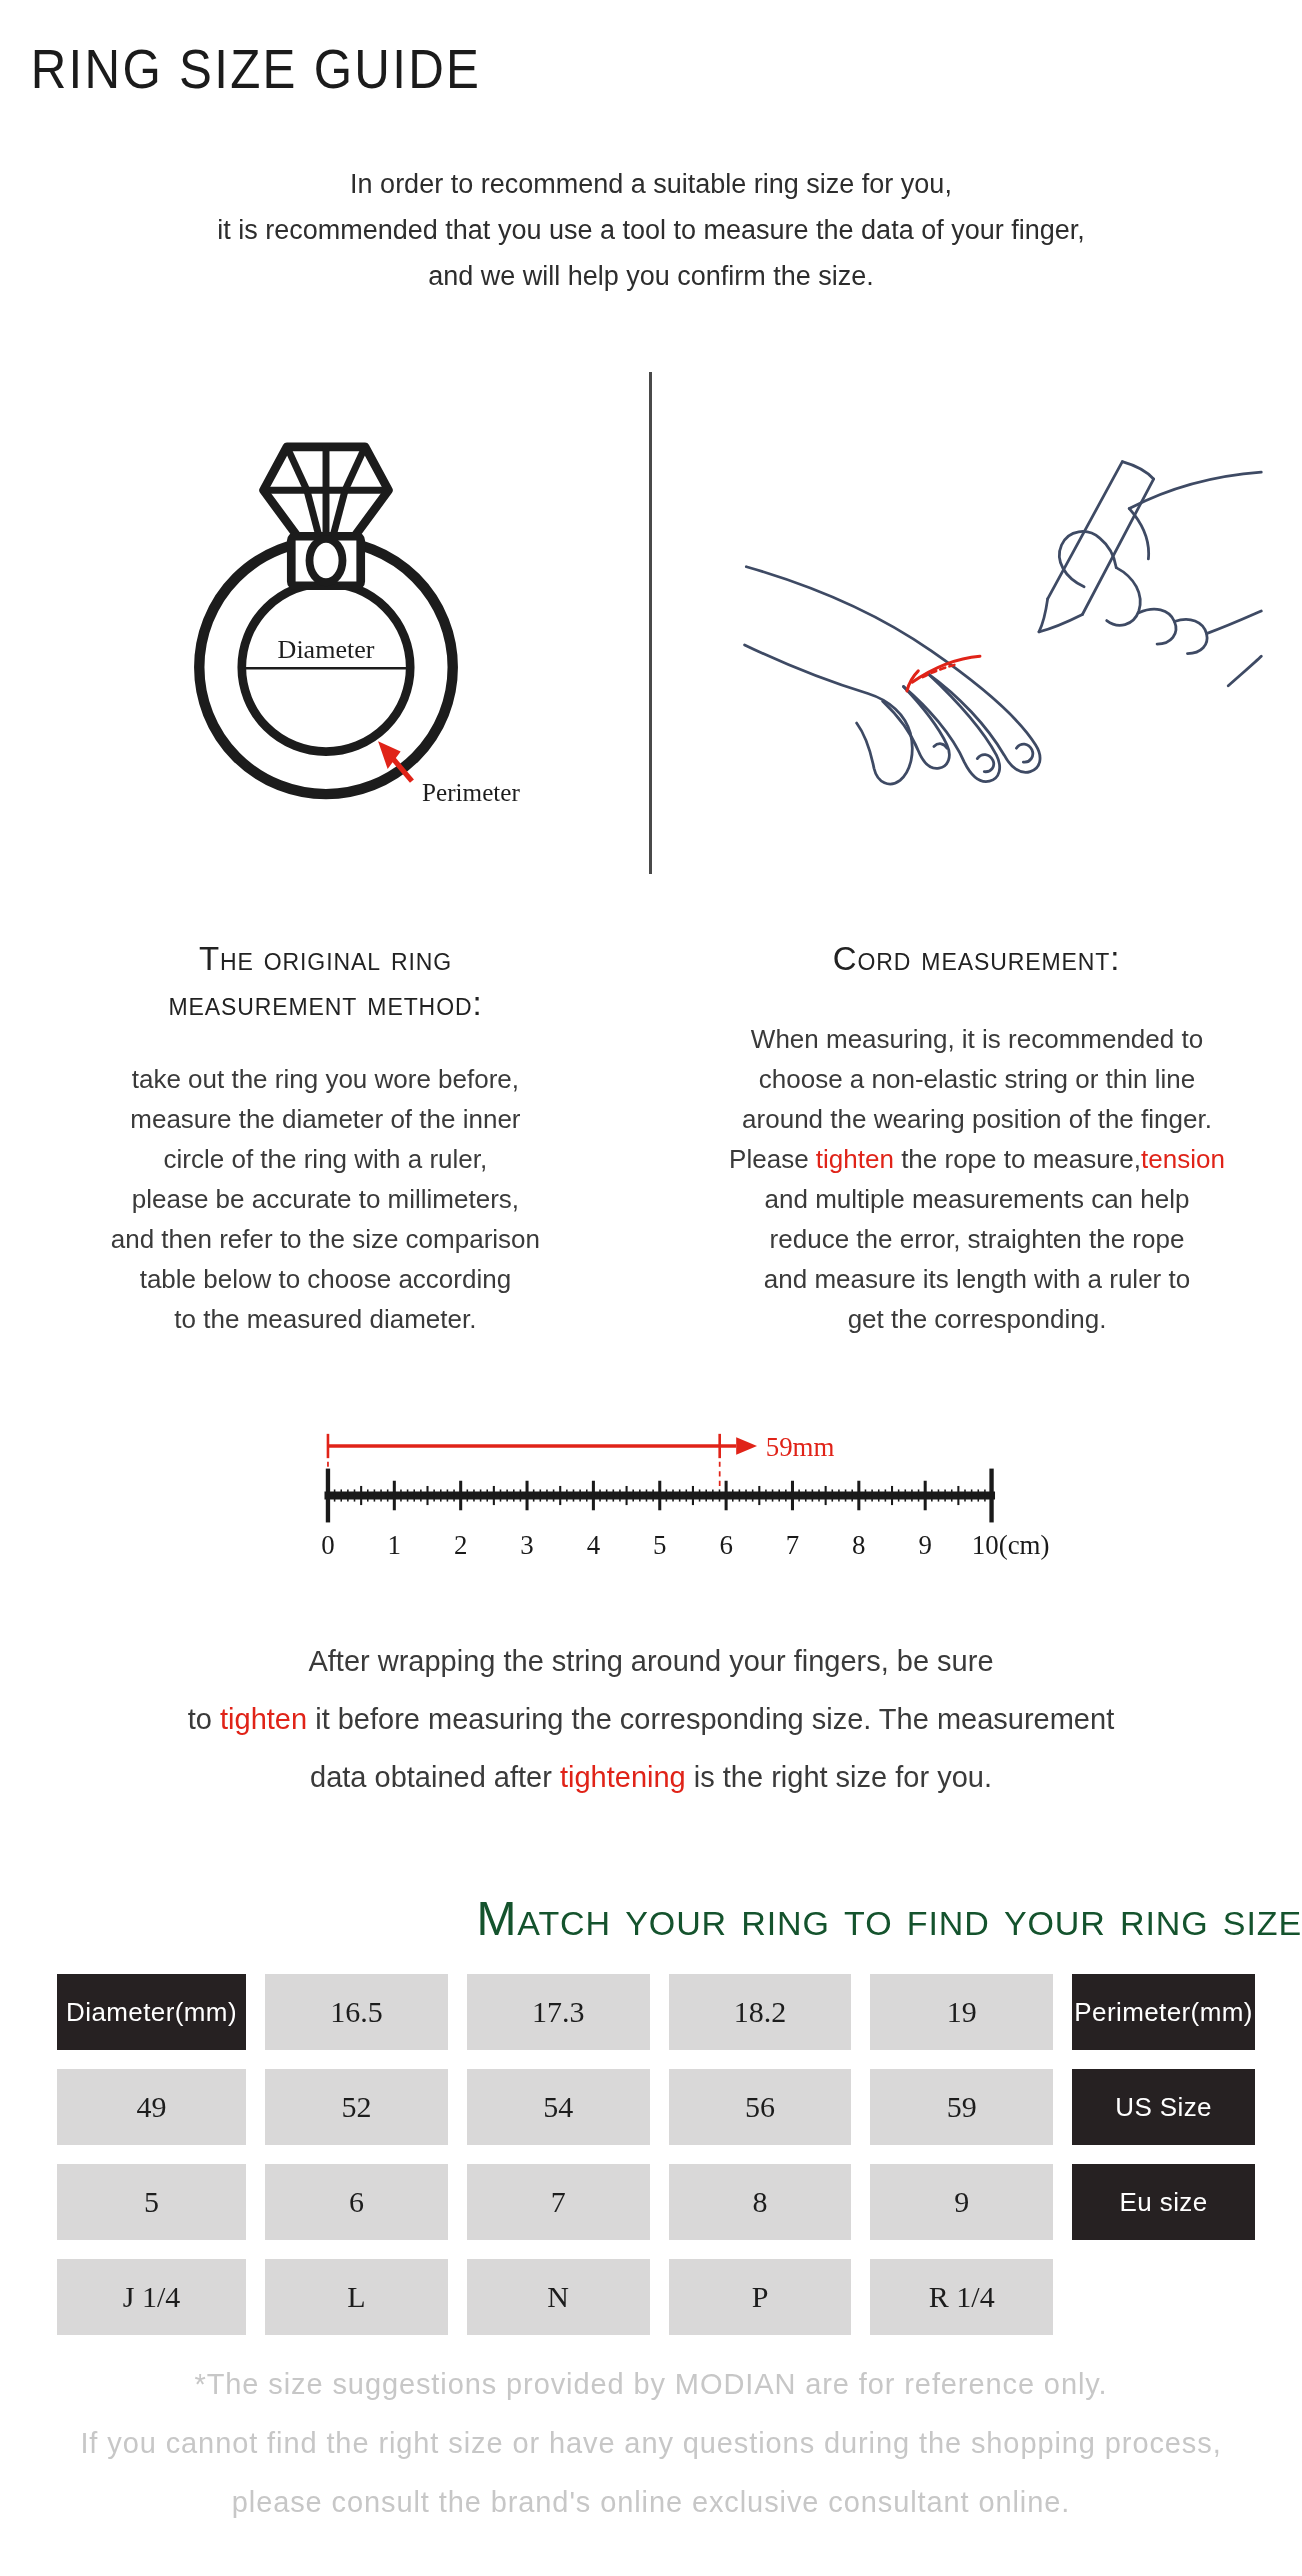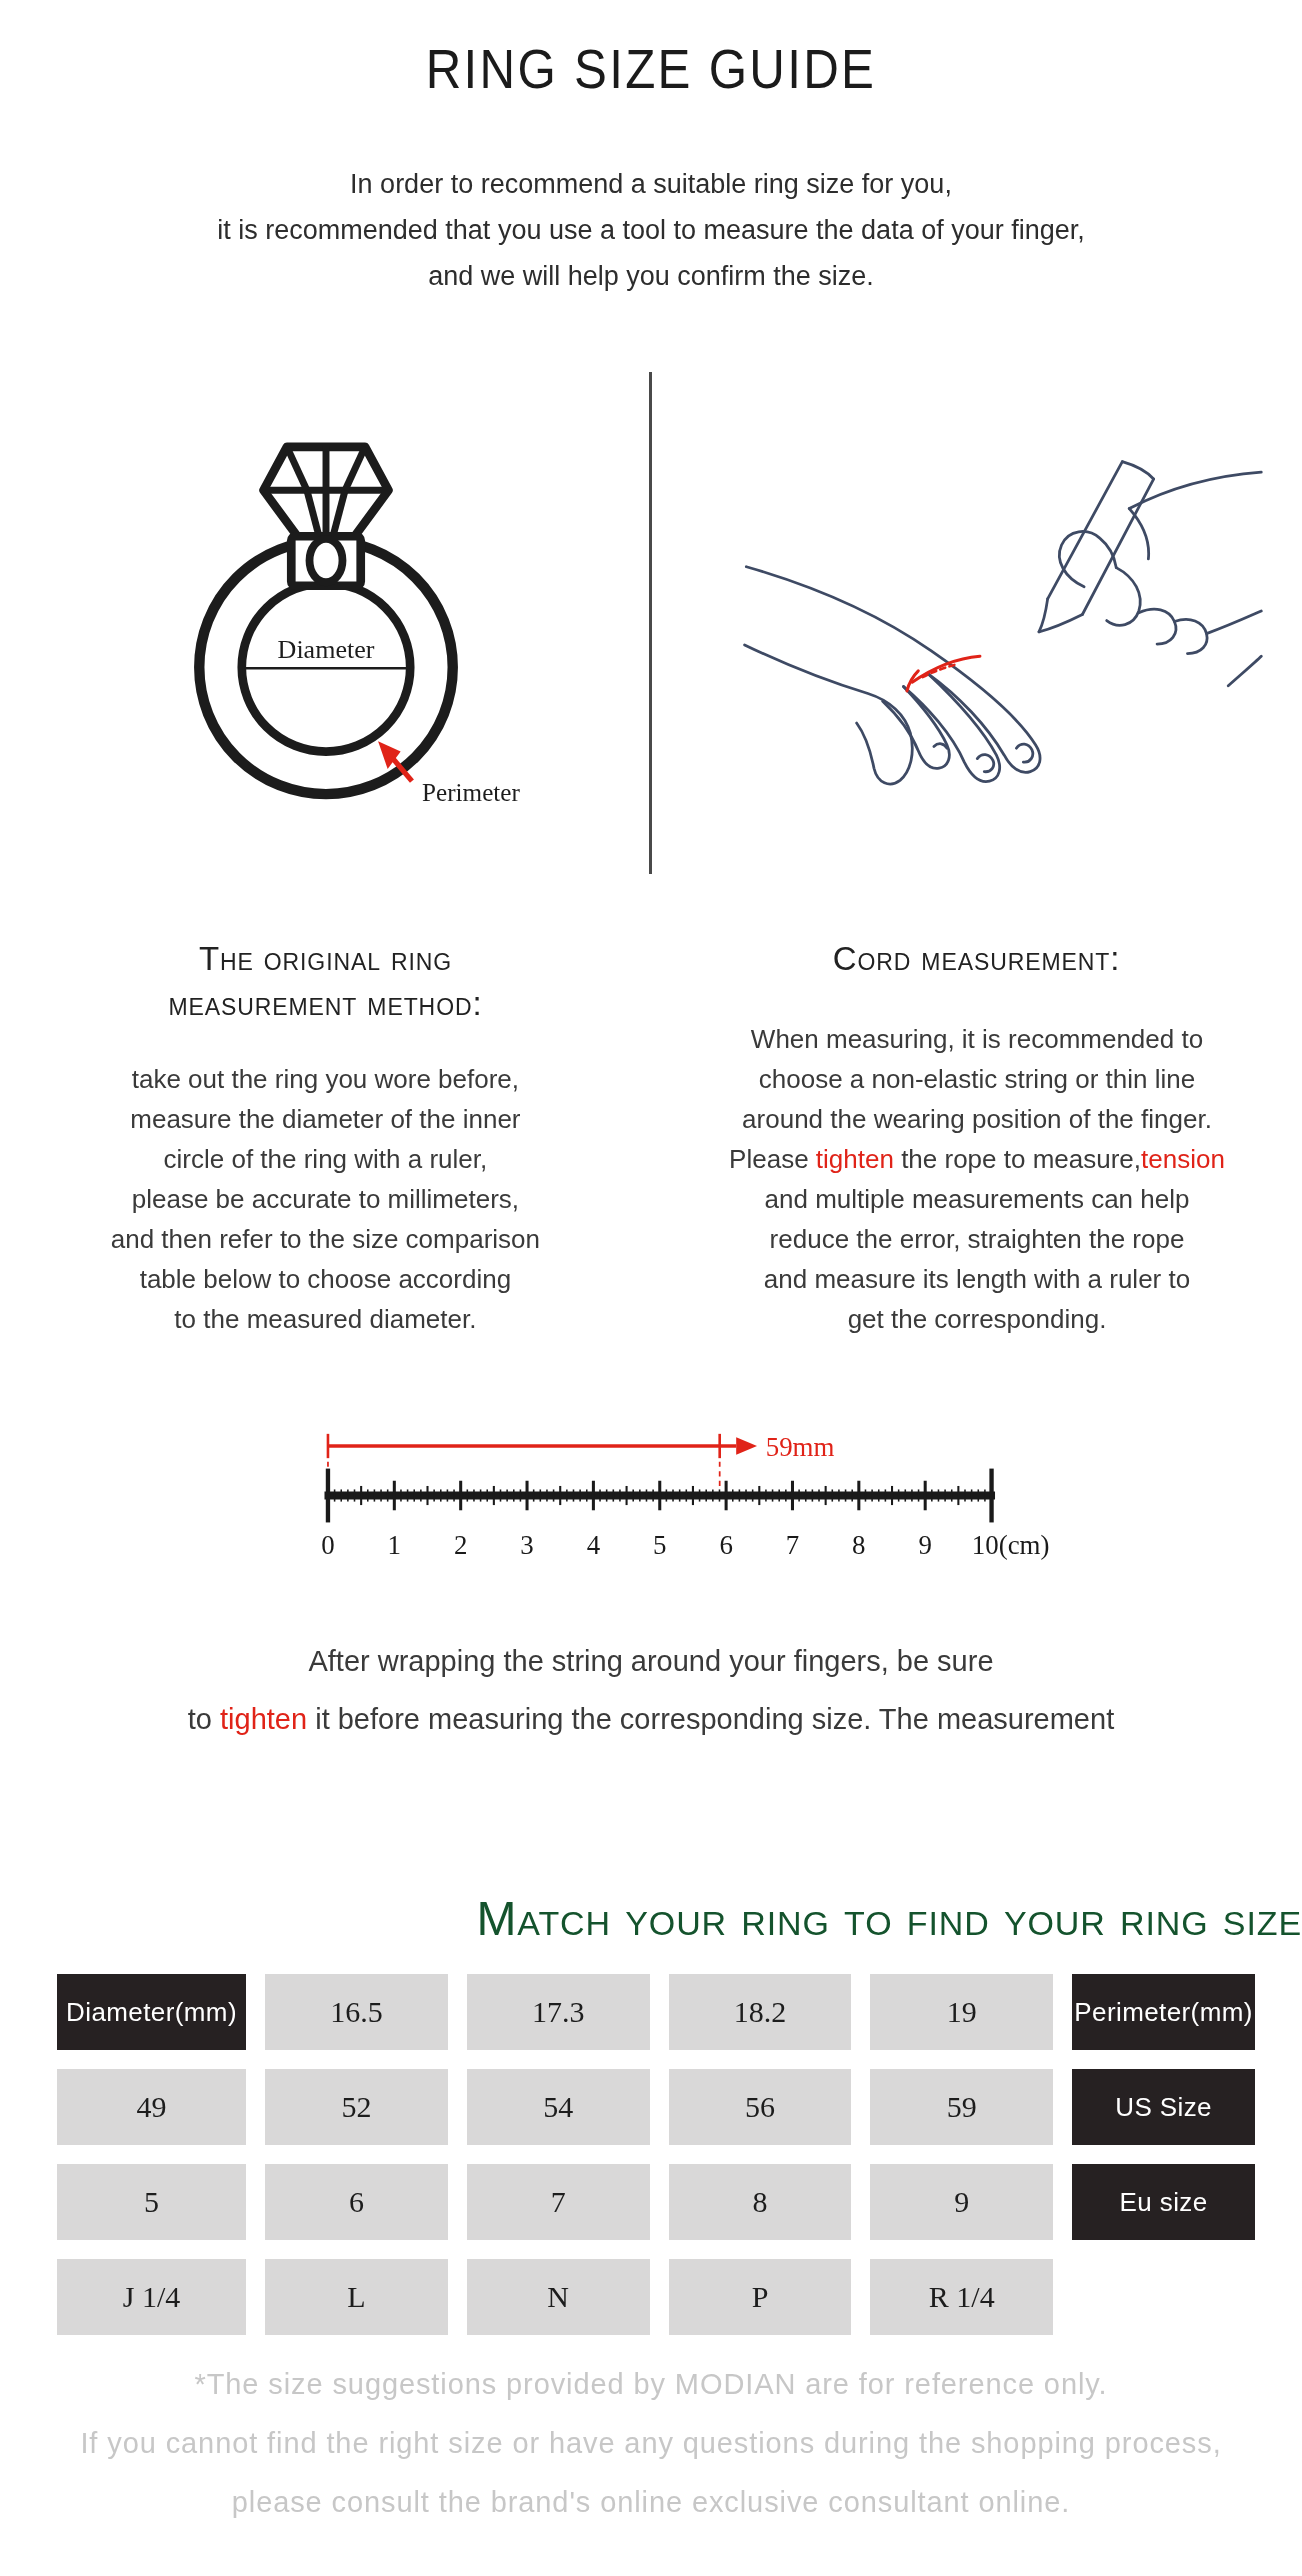--- a/index.html
+++ b/index.html
@@ -11,21 +11,21 @@
     --footerc:#c7c7c7;
     --dividerc:#4a4a4a;
   }
   *{box-sizing:border-box;}
   html,body{margin:0;padding:0;background:#ffffff;}
   .canvas{
     position:relative;width:1302px;height:2576px;background:#ffffff;overflow:hidden;
     font-family:"Liberation Sans", sans-serif;color:#2d2d2d;
   }
   
-  .title{position:absolute;top:36px;left:0;width:100%;text-align:center;}
+  .title{position:absolute;top:36px;left:0;width:100%;text-align:left;}
   .title-inner{
     display:inline-block;font-size:56px;font-weight:400;letter-spacing:2.6px;
     color:#1b1b1b;transform:scaleX(0.88);transform-origin:center;
   }
   
   .intro{position:absolute;top:161px;left:0;width:100%;text-align:center;
     font-size:27px;line-height:46px;color:#2d2d2d;}
   
   .divider{position:absolute;left:649px;top:372px;width:2.6px;height:502px;background:var(--dividerc);}
   
@@ -304,20 +304,21 @@
         <text x="542.8000000000001" y="162" text-anchor="middle">7</text>
         <text x="619.2" y="162" text-anchor="middle">8</text>
         <text x="695.6" y="162" text-anchor="middle">9</text>
         <text x="794" y="162" text-anchor="middle">10(cm)</text>
       </g>
   </svg>
 
   <div class="par after-par">
       <div class="pline"><span>After wrapping the string around your fingers, be sure</span></div>
       <div class="pline"><span>to </span><span class="red">tighten</span><span> it before measuring the corresponding size. The measurement</span></div>
+      <div class="pline"><span>data obtained after </span><span class="red">tightening</span><span> is the right size for you.</span></div>
     </div>
 
   <div class="table-heading">Match your ring to find your ring size</div>
 
   <div class="size-table">
       <div class="cell cell-label">Diameter(mm)</div>
       <div class="cell cell-value">16.5</div>
       <div class="cell cell-value">17.3</div>
       <div class="cell cell-value">18.2</div>
       <div class="cell cell-value">19</div>

